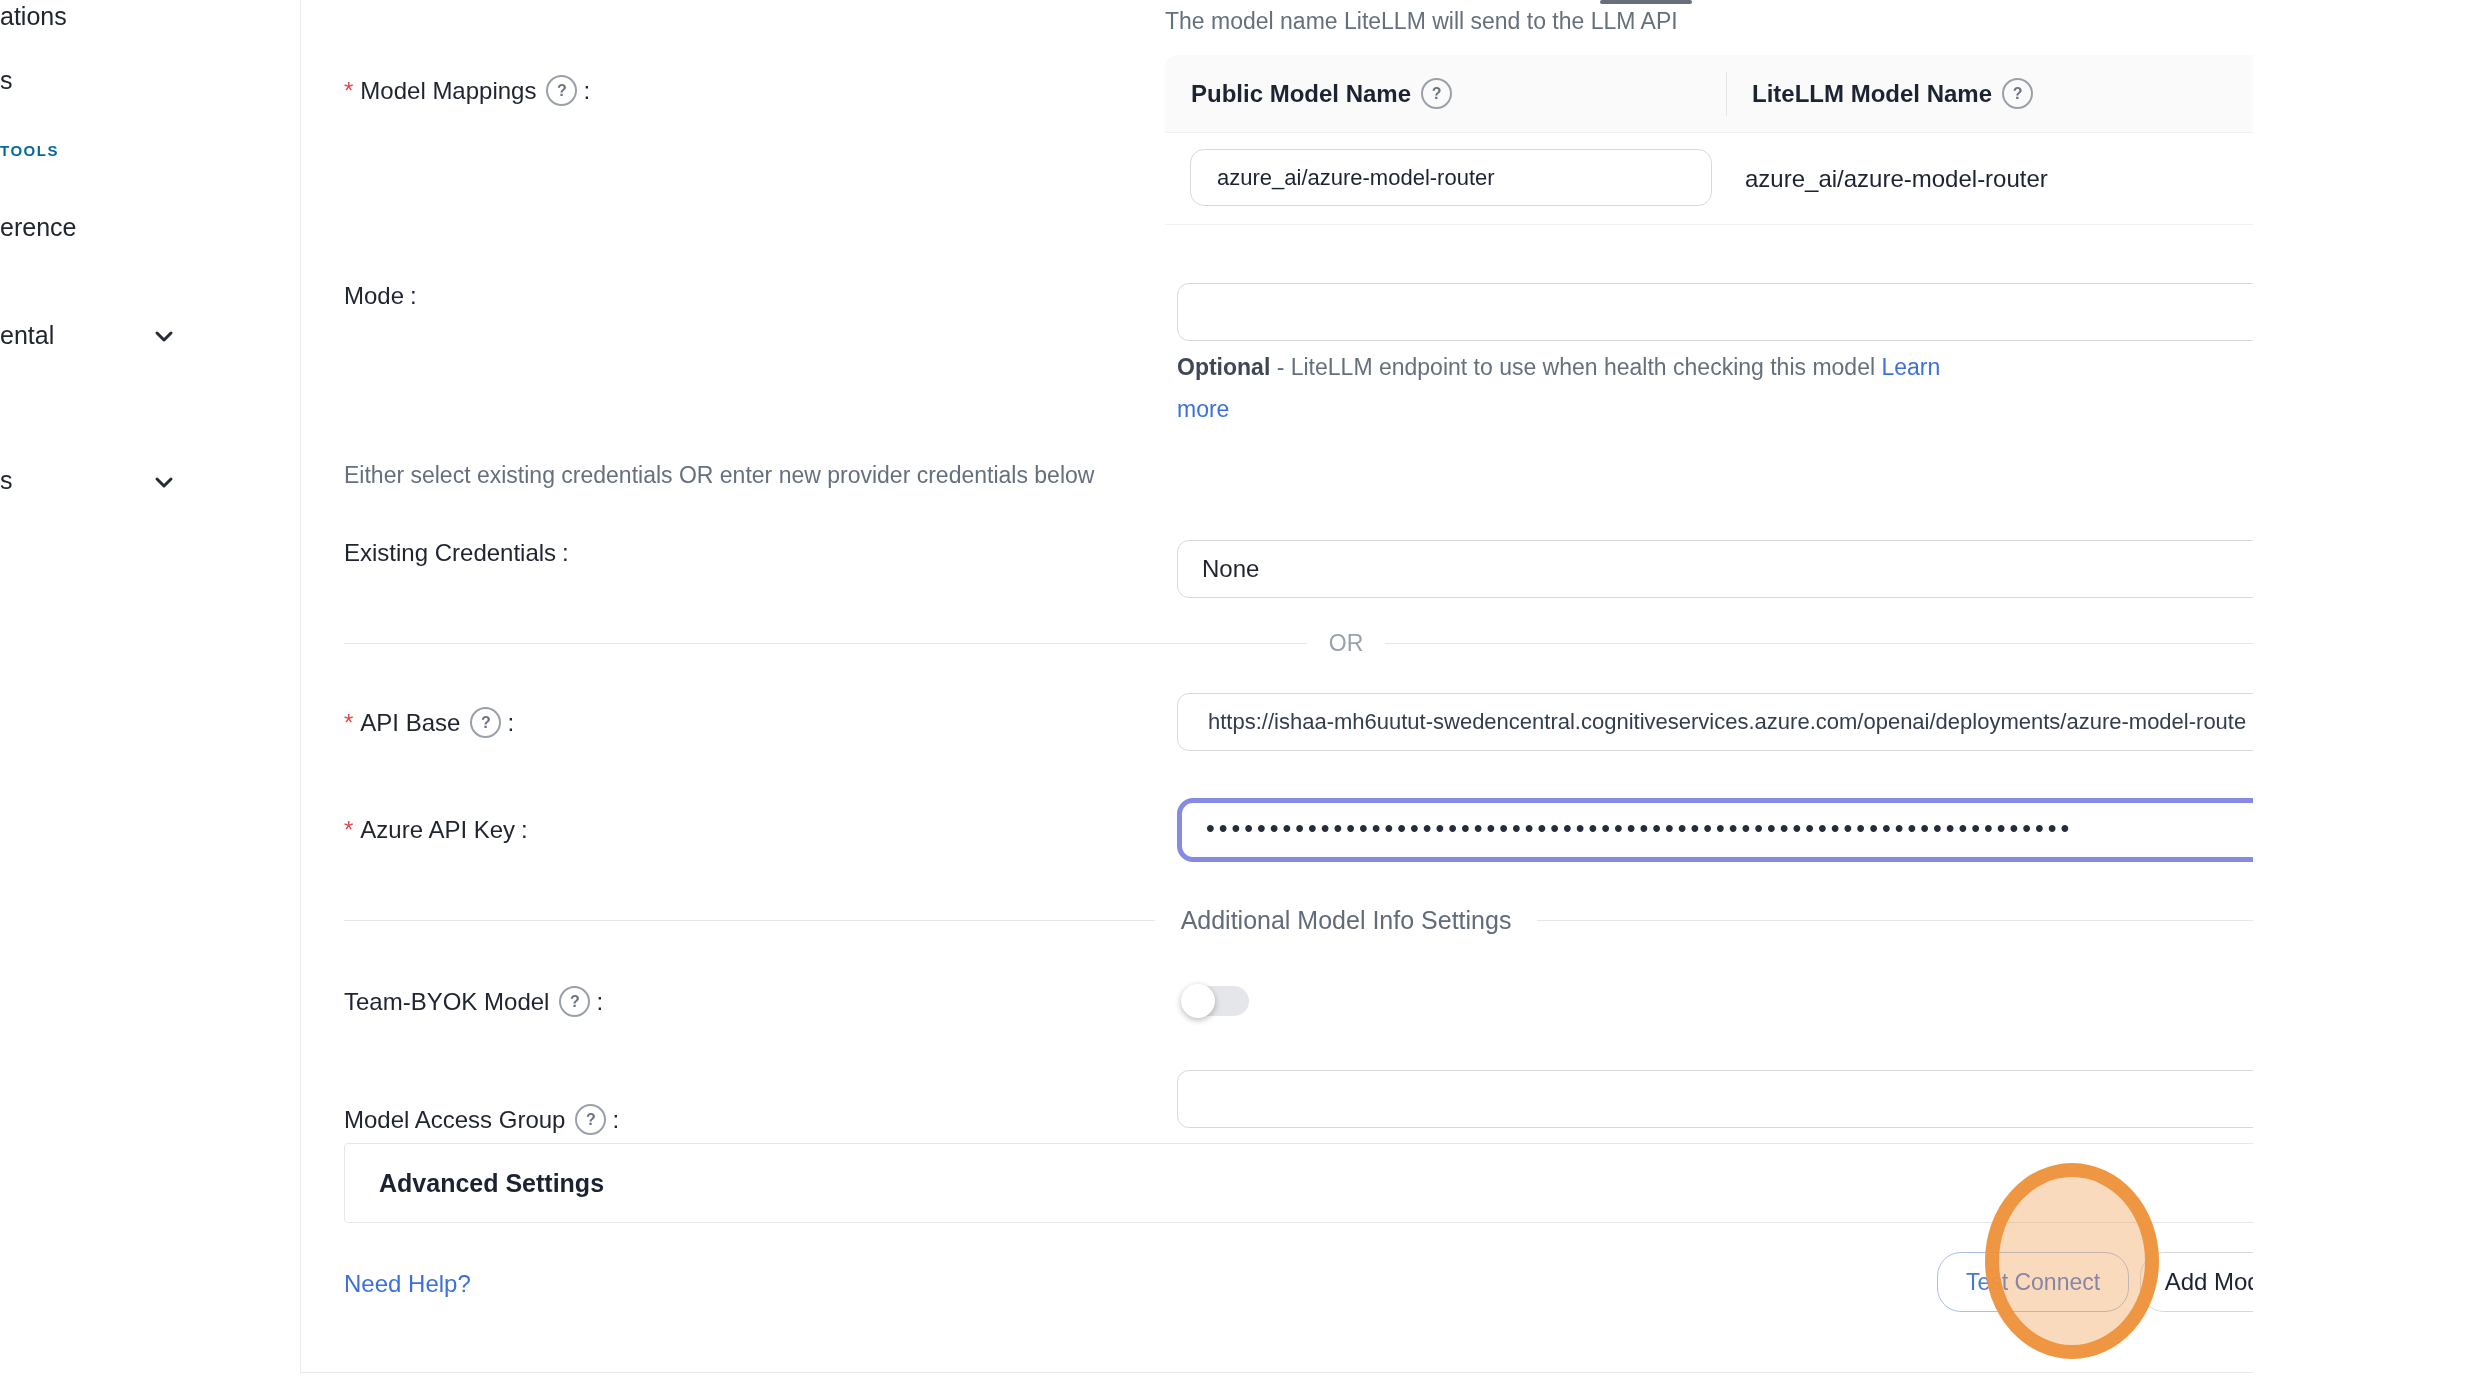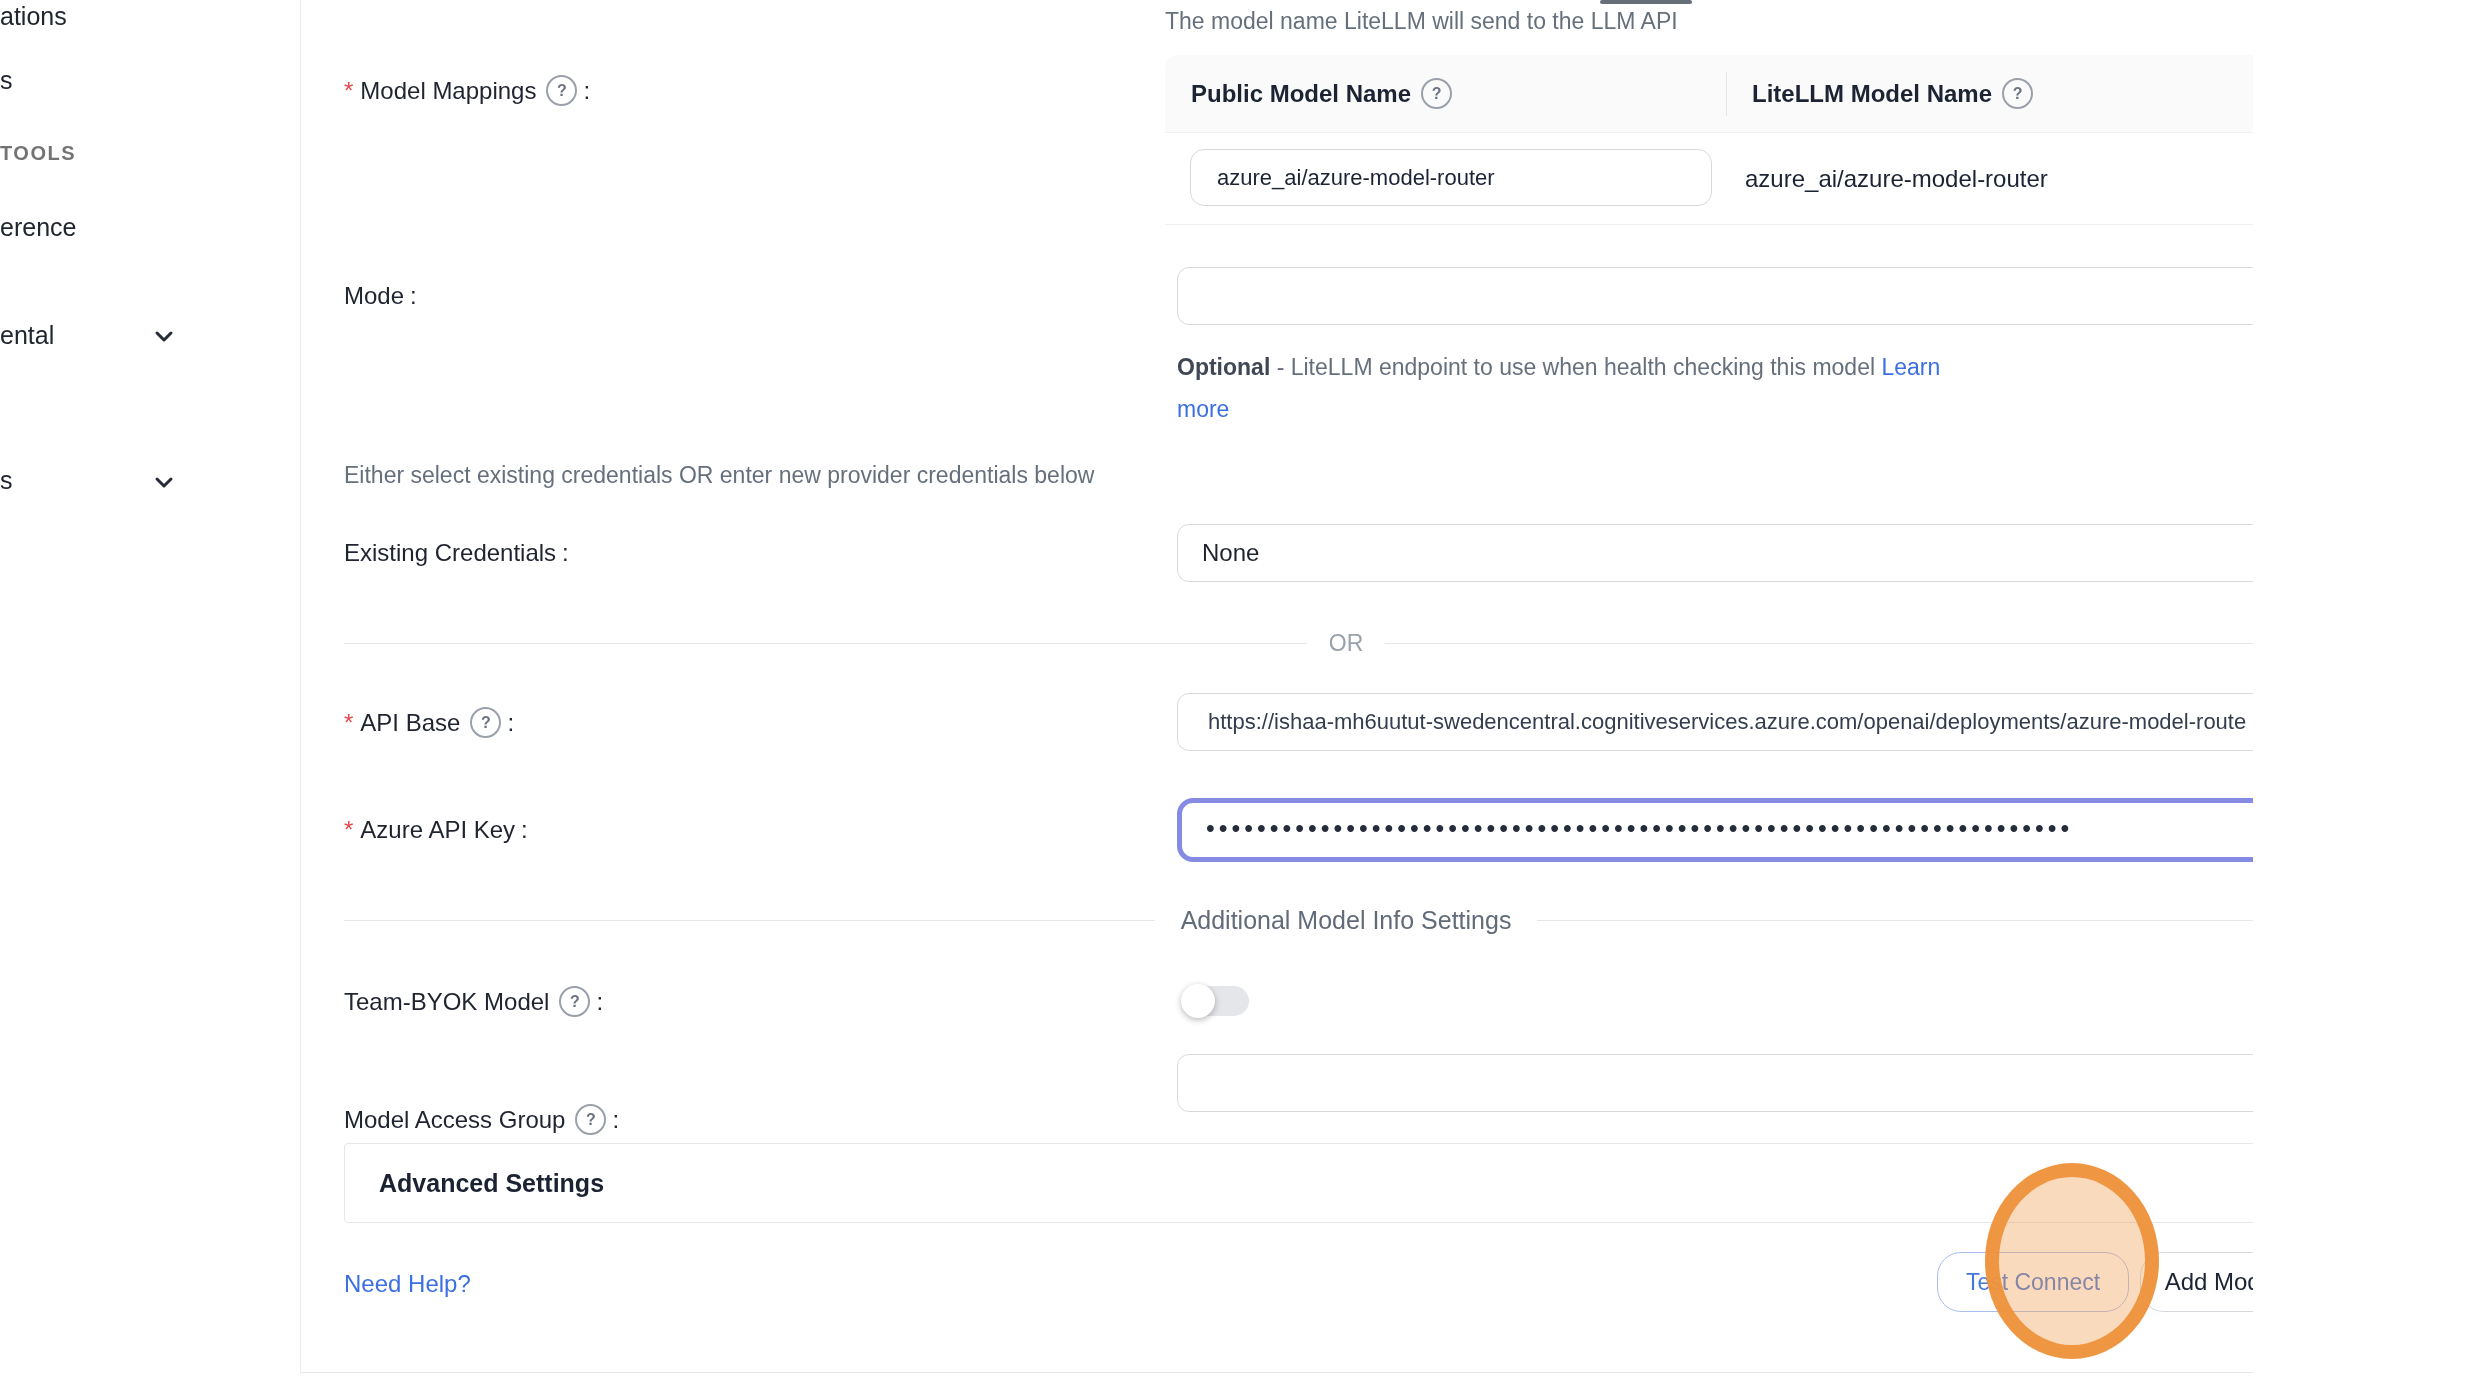--- a/index.html
+++ b/index.html
@@ -2,33 +2,33 @@
 <html><head>
 <meta charset="utf-8">
 <style>
   html,body{margin:0;padding:0;background:#fff;}
   #stage{
     position:relative;width:2253px;height:1385px;overflow:hidden;background:#fff;
     font-family:"Liberation Sans","DejaVu Sans",sans-serif;color:#1f2430;
   }
   
   .sb-item{position:absolute;left:0;font-size:25px;color:#20262f;white-space:nowrap;}
-  .sb-section{position:absolute;left:0;font-size:20px;font-weight:600;letter-spacing:1.5px;color:#737373;}
+  .sb-section{position:absolute;left:0;font-size:15px;font-weight:600;letter-spacing:1.5px;color:#0369a1;}
   .sb-chevron{position:absolute;}
   .v-border{position:absolute;top:0;width:1px;height:1372px;background:#ececec;}
   .h-border{position:absolute;height:1px;background:#e7e9ec;}
   
   .row-label{position:absolute;left:344px;font-size:24px;line-height:30px;color:#1f2430;white-space:nowrap;display:flex;align-items:center;}
   .req{color:#e5484d;margin-right:7px;font-size:24px;}
   .qicon{display:inline-flex;align-items:center;justify-content:center;width:27px;height:27px;border:2px solid #9aa0aa;
          border-radius:50%;font-size:16px;font-weight:700;color:#6b7280;margin-left:10px;}
   .colon{margin-left:6px;color:#1f2430;}
   .gray-note{position:absolute;font-size:23px;color:#66707d;white-space:nowrap;}
   .select-box{position:absolute;left:1177px;width:1171px;height:58px;border:1px solid #d9d9d9;border-radius:12px;
-              background:#fff;box-sizing:border-box;display:flex;align-items:center;padding:16px 24px;}
+              background:#fff;box-sizing:border-box;display:flex;align-items:center;padding:16px 24px;margin-top:16px;}
   .select-value{font-size:24px;color:#1f2430;}
   .select-placeholder{font-size:24px;color:#c6cbd4;}
   .select-arrow{margin-left:auto;flex:0 0 auto;}
   .divider-flex{position:absolute;left:344px;width:2004px;display:flex;align-items:center;gap:22px;}
   .divider-flex::before,.divider-flex::after{content:"";flex:1;border-top:1px solid #e5e7eb;}
   .divider-text{font-size:23px;color:#99a1ad;white-space:nowrap;}
   .divider-text.darker{font-size:25px;color:#626b79;}
   
   .map-table{position:absolute;left:1165px;top:55px;width:1183px;}
   .map-head{display:flex;height:77px;background:#fafafa;border-radius:12px 12px 0 0;border-bottom:1px solid #f0f0f0;align-items:center;position:relative;}

